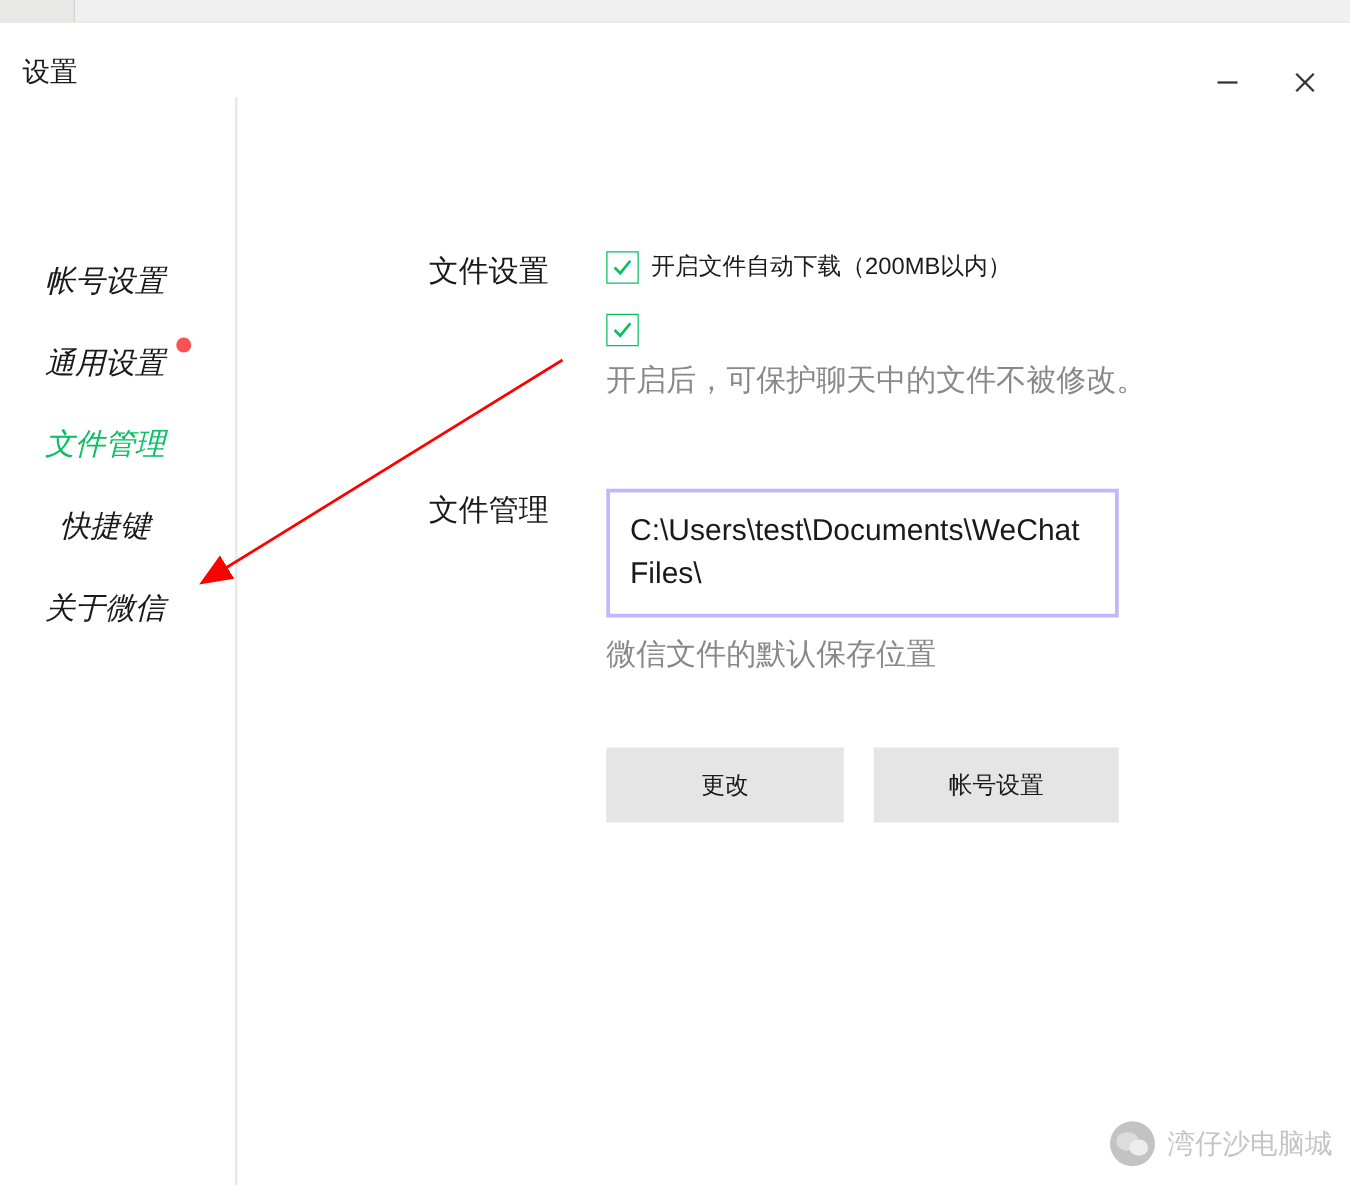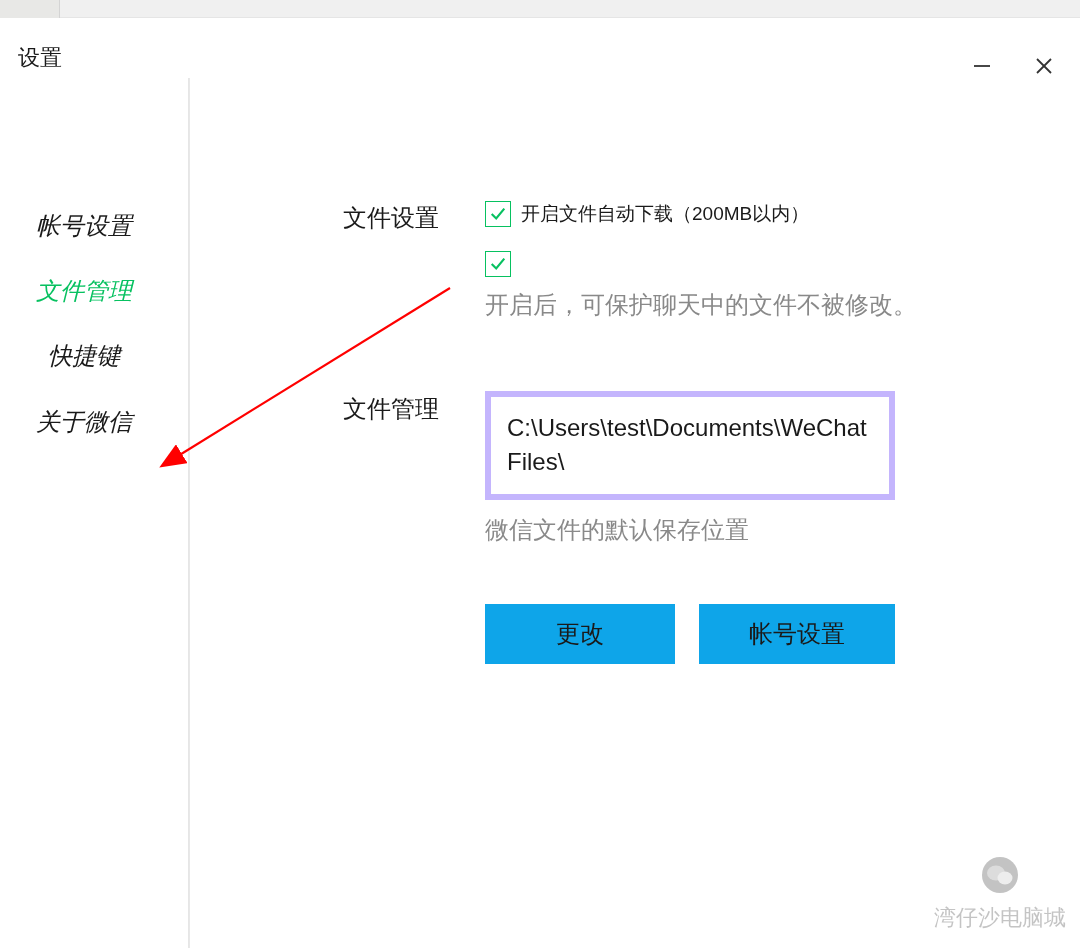--- a/index.html
+++ b/index.html
@@ -156,37 +156,37 @@
       line-height: 1.5;
     }
     .hint-text {
       font-size: 24px;
       color: #898989;
       margin-top: 2px;
       line-height: 1.5;
     }
     .path-input {
       width: 410px;
-      border: 6px solid #c4b5fd;
+      border: 3px solid #c4b5fd;
       padding: 14px 16px;
       font-size: 24px;
       color: #1a1a1a;
       line-height: 1.45;
       background: #fff;
       word-break: break-all;
     }
     .button-row {
       display: flex;
       gap: 24px;
       margin-top: 56px;
     }
     .btn {
-      background: #0ea5e9;
+      background: #e5e5e5;
       border: none;
-      font-size: 24px;
+      font-size: 19px;
       color: #1a1a1a;
       cursor: pointer;
       height: 60px;
       display: flex;
       align-items: center;
       justify-content: center;
     }
     .btn-change { width: 190px; }
     .btn-open { width: 196px; }
     .arrow-annotation {
@@ -196,21 +196,20 @@
       top: 198px;
     }
     .watermark {
       position: absolute;
       right: 14px;
       bottom: 18px;
       display: flex;
       align-items: center;
       gap: 10px;
       opacity: 0.5;
-      flex-direction: column;
     }
     .watermark-icon {
       width: 36px;
       height: 36px;
       background: #888;
       border-radius: 50%;
       position: relative;
       display:flex;
       align-items:center;
       justify-content:center;
@@ -248,20 +247,24 @@
         </svg>
       </div>
     </div>
   </div>
 
   <div class="content-area">
 
     <div class="sidebar">
       <div class="sidebar-item">
         <span>帐号设置</span>
+      </div>
+      <div class="sidebar-item">
+        <span>通用设置</span>
+        <span class="red-dot"></span>
       </div>
       <div class="sidebar-item active">
         <span>文件管理</span>
       </div>
       <div class="sidebar-item indent">
         <span>快捷键</span>
       </div>
       <div class="sidebar-item">
         <span>关于微信</span>
       </div>

